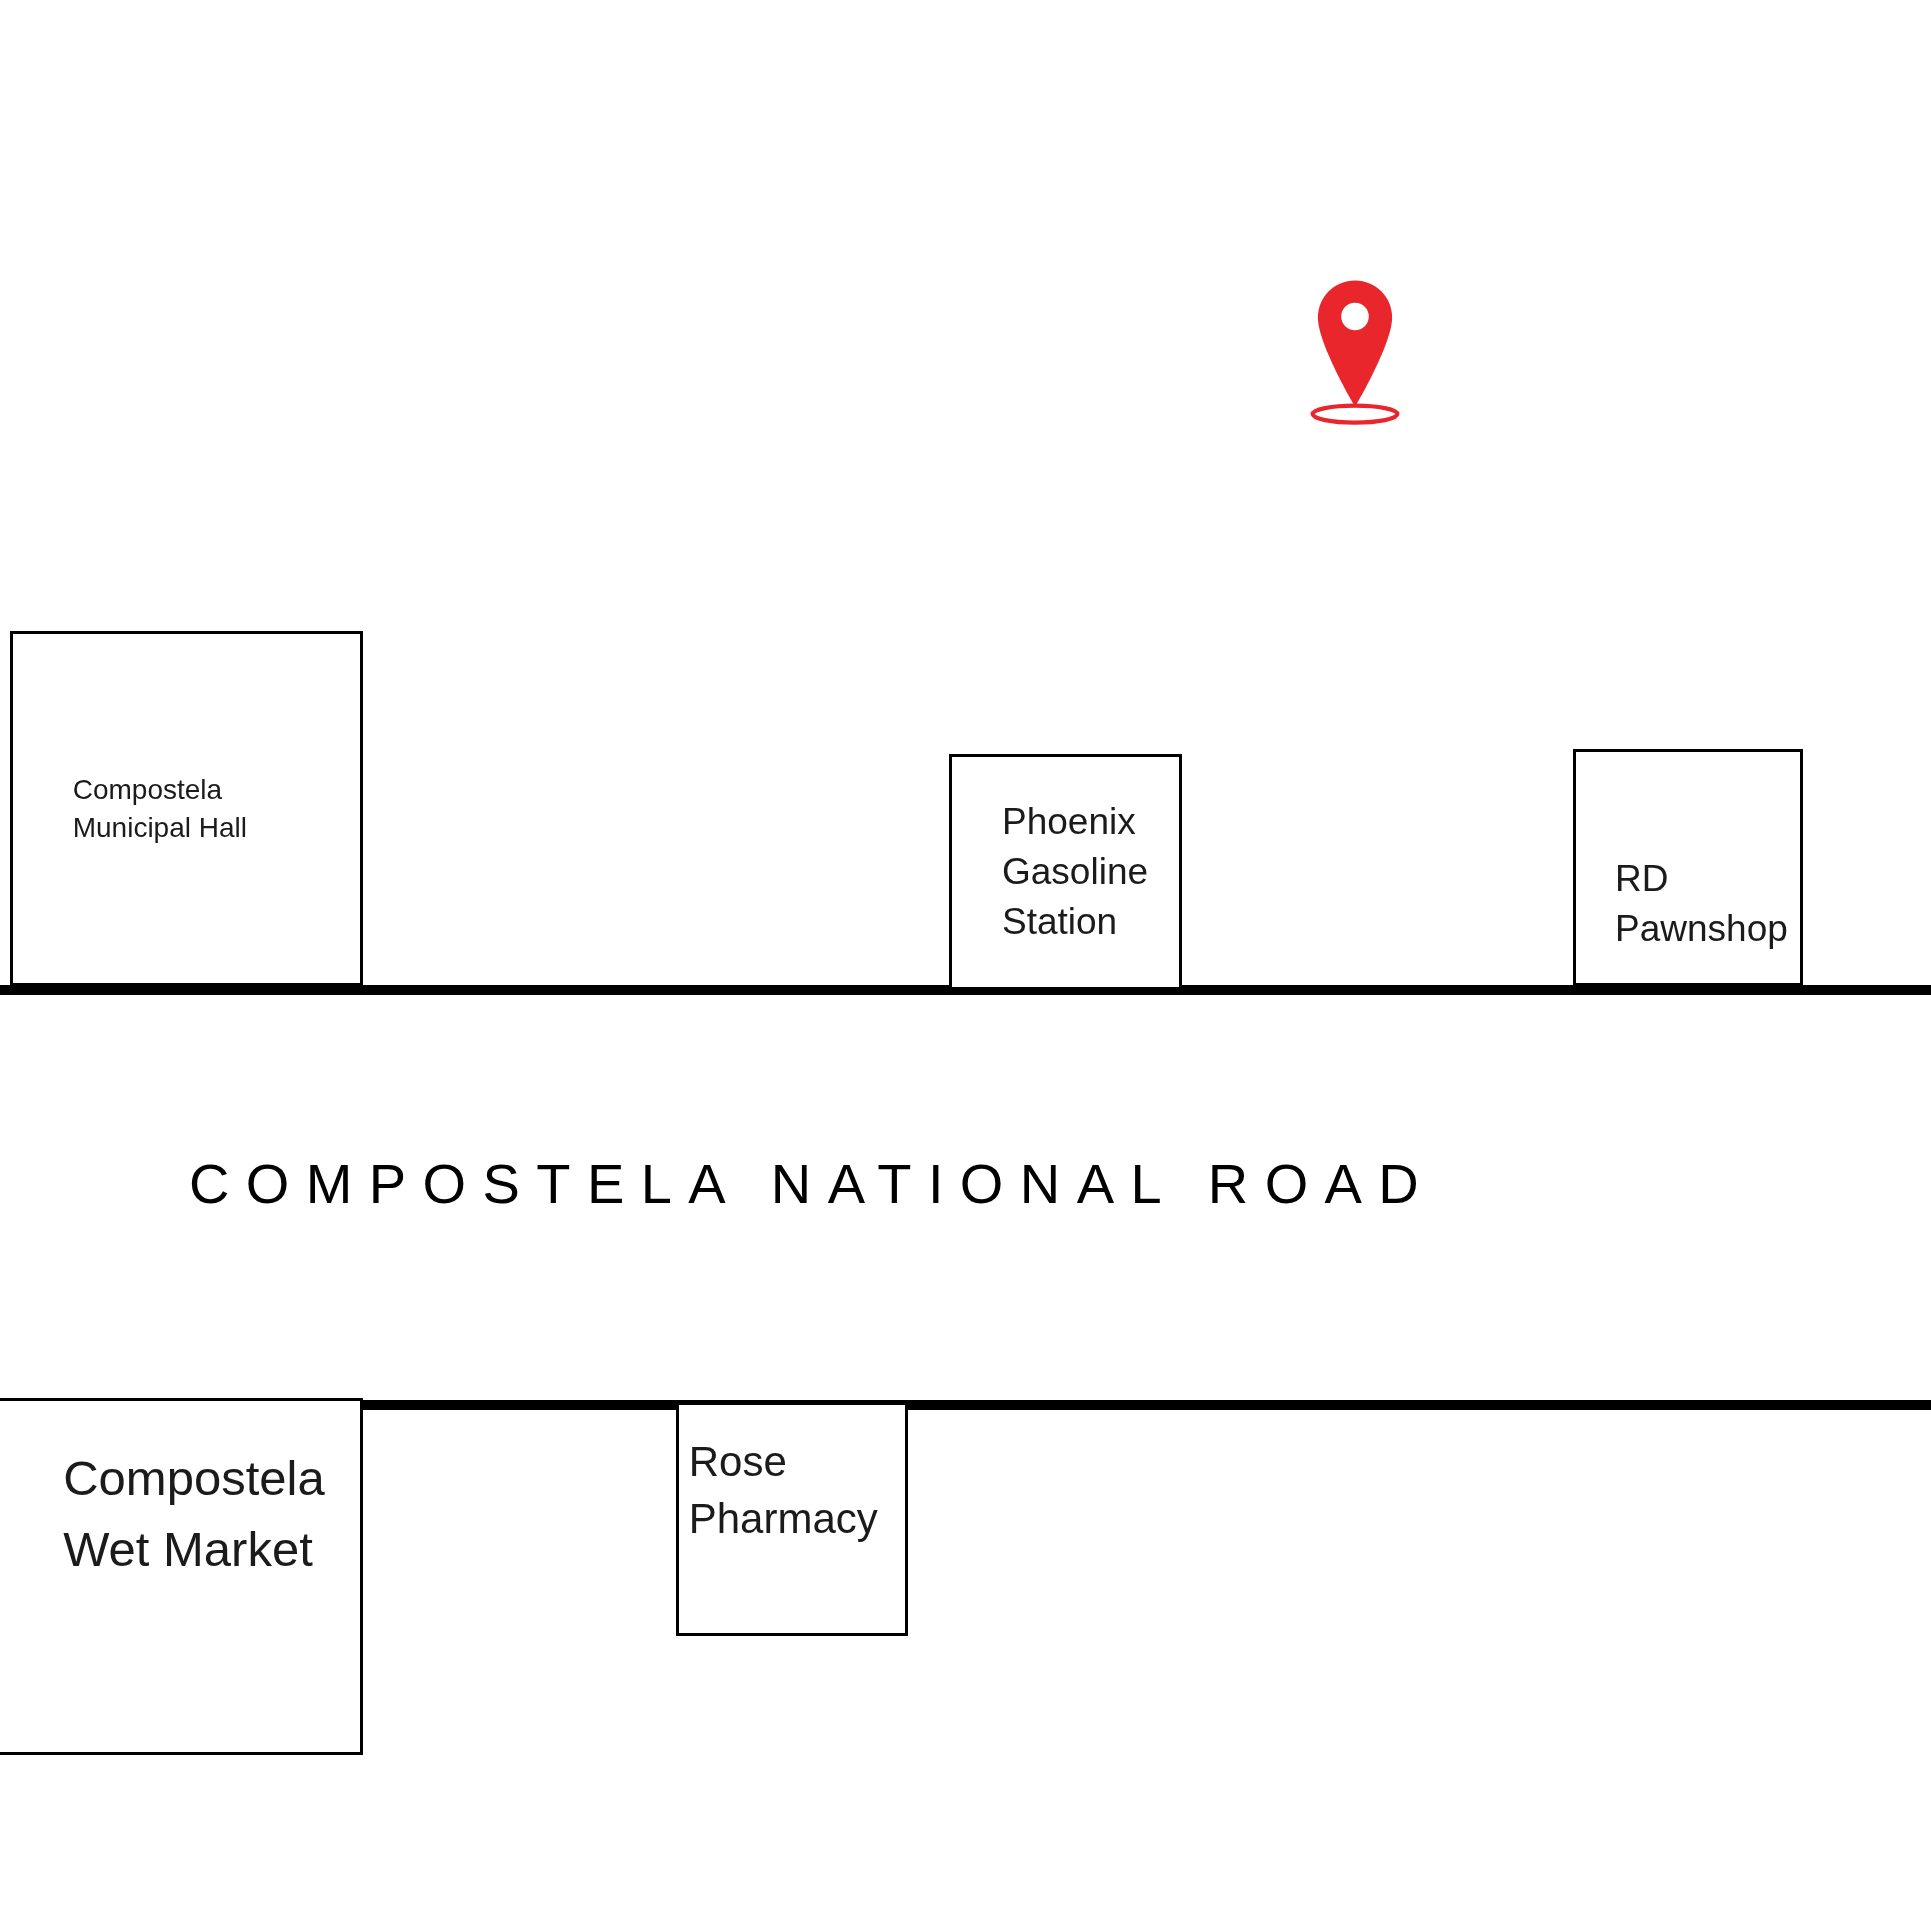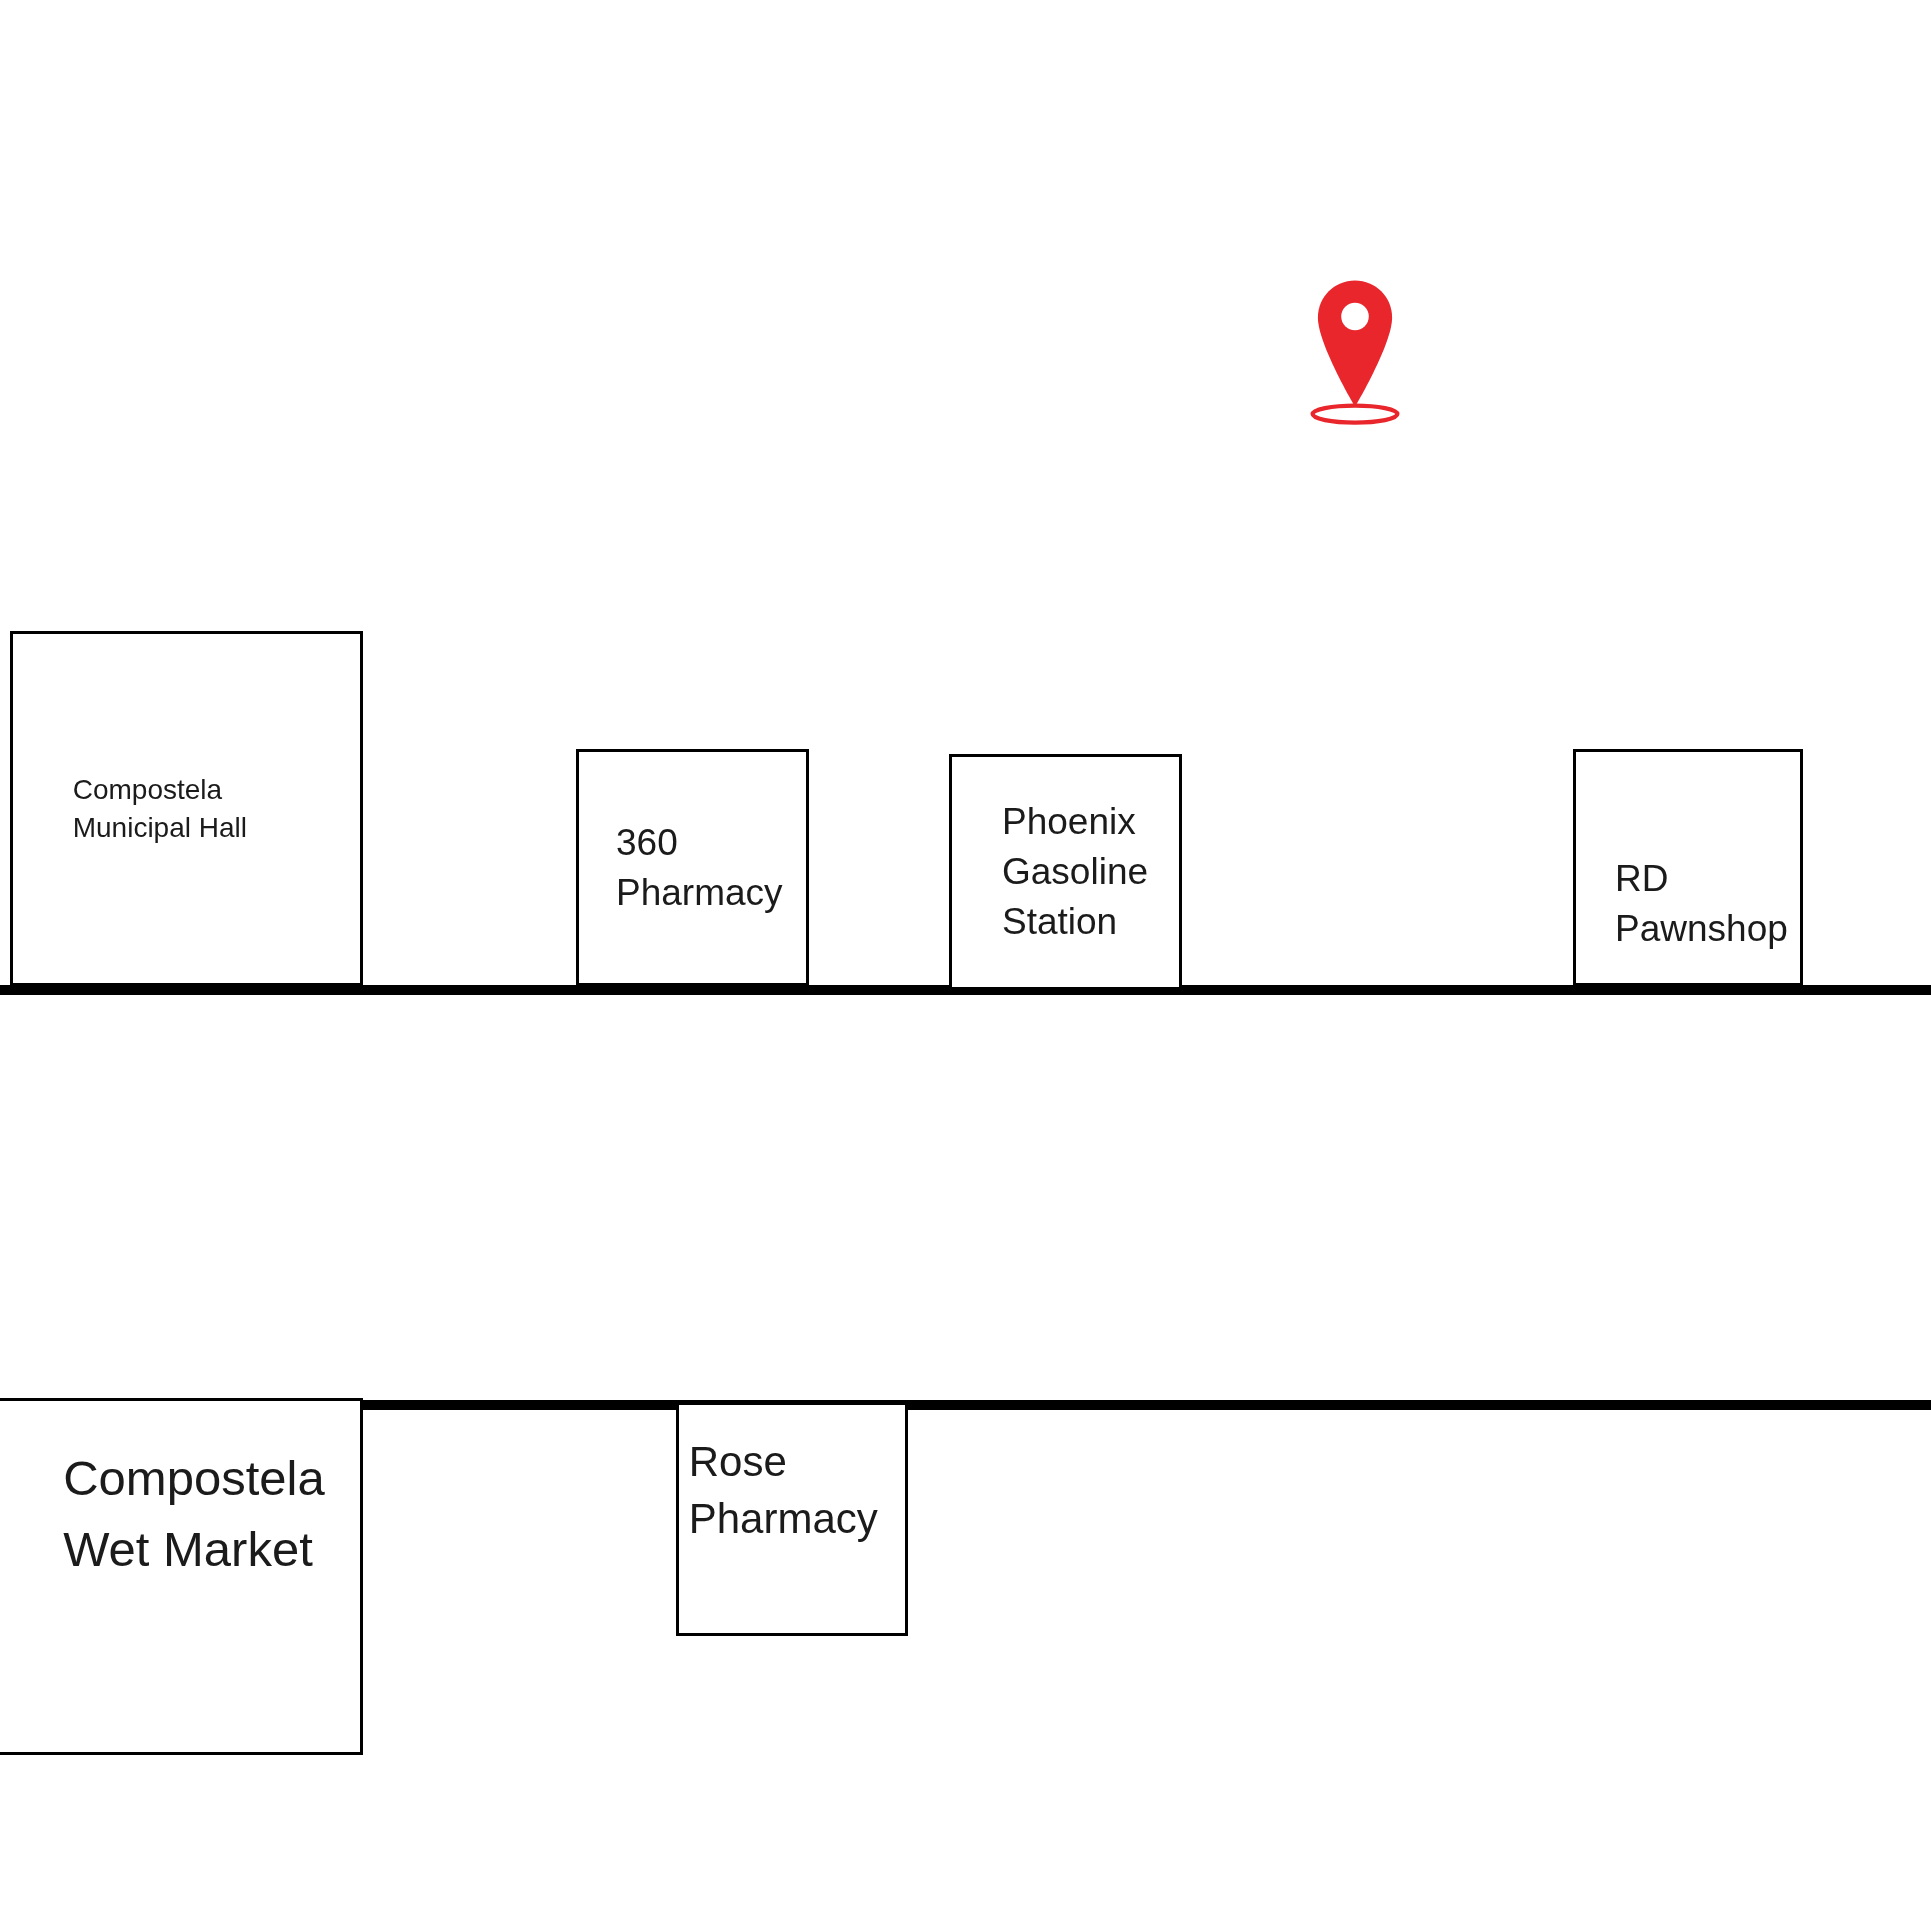--- a/index.html
+++ b/index.html
@@ -96,37 +96,35 @@
   .pin-wrap svg { display: block; width: 100%; height: 100%; }
 </style>
 </head>
 <body>
 
 <div id="canvas">
 
 
   <div class="road-line north"></div>
   <div class="road-line south"></div>
+  <div class="road-label">COMPOSTELA NATIONAL ROAD</div>
 
   <div class="pin-wrap">
     <svg viewBox="0 0 100 140" xmlns="http://www.w3.org/2000/svg">
       <ellipse cx="50" cy="130" rx="40" ry="8" fill="none" stroke-width="4" stroke="#e8262c"></ellipse>
       <path d="M50 4 C30.5 4 15 19.5 15 39 c0 25 35 84 35 84 s35 -59 35 -84 C85 19.5 69.5 4 50 4 Z" fill="#e8262c"></path>
       <circle cx="50" cy="38" r="13" fill="#ffffff"></circle>
     </svg>
   </div>
 
 
   <div class="box municipal-hall v-center">
     <span>Compostela Municipal Hall</span>
   </div>
 
-  <div class="box pharmacy-360 v-center">
-    <span>360 Pharmacy</span>
-  </div>
 
   <div class="box phoenix v-center">
     <span>Phoenix Gasoline Station</span>
   </div>
 
   <div class="box rd-pawnshop v-end">
     <span>RD Pawnshop</span>
   </div>
 
   <div class="box wet-market">

